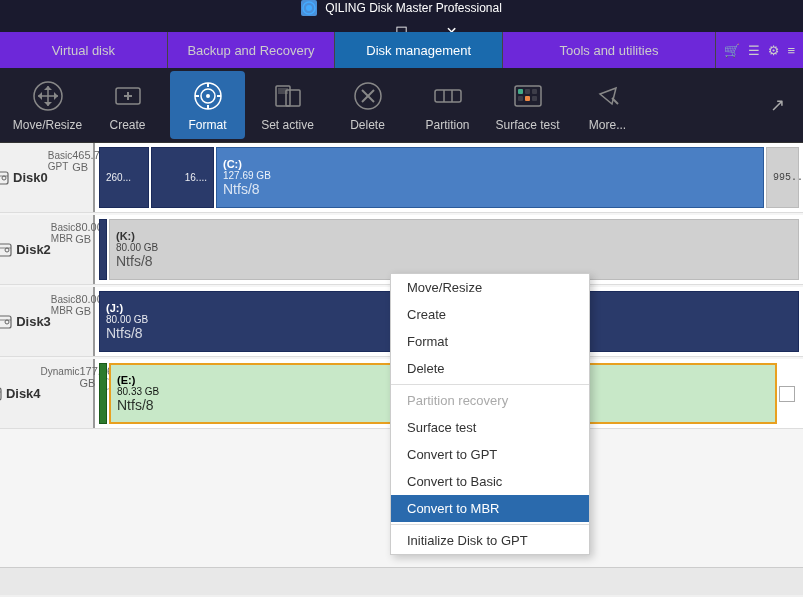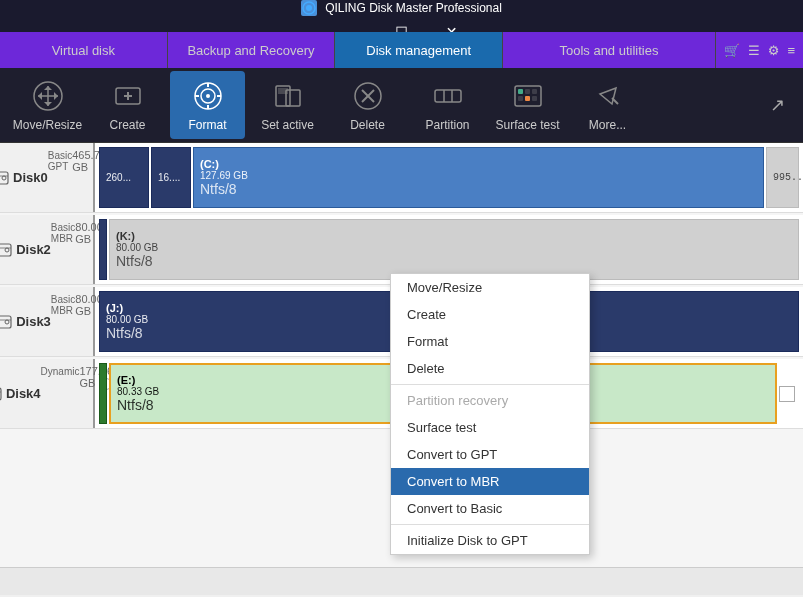--- a/index.html
+++ b/index.html
@@ -302,21 +302,21 @@
         </svg>
         <span>Disk0</span>
       </div>
       <div class="disk-type">Basic GPT</div>
       <div class="disk-size">465.76 GB</div>
     </div>
     <div class="disk-partitions">
       <div class="partition partition-dark" style="width:50px;">
         <span class="partition-size">260...</span>
       </div>
-      <div class="partition partition-dark" style="width:40px;">
+      <div class="partition partition-dark" style="width:63px;align-items:flex-end;">
         <span class="partition-size">16....</span>
       </div>
       <div class="partition partition-blue" style="flex:1;">
         <span class="partition-label">(C:)</span>
         <span class="partition-size">127.69 GB</span>
         <span class="partition-fs">Ntfs/8</span>
       </div>
       <div class="partition partition-gray" style="width:33px;font-family:Liberation Mono, monospace;">
         <span class="partition-size">995...</span>
       </div>
@@ -399,22 +399,22 @@
 
   <div class="context-menu">
     <div class="ctx-item">Move/Resize</div>
     <div class="ctx-item">Create</div>
     <div class="ctx-item">Format</div>
     <div class="ctx-item">Delete</div>
     <div class="ctx-separator"></div>
     <div class="ctx-item disabled">Partition recovery</div>
     <div class="ctx-item">Surface test</div>
     <div class="ctx-item">Convert to GPT</div>
+    <div class="ctx-item">Convert to Basic</div>
     <div class="ctx-item active">Convert to MBR</div>
-    <div class="ctx-item">Convert to Basic</div>
     <div class="ctx-separator"></div>
     <div class="ctx-item">Initialize Disk to GPT</div>
 
   </div>
 
 </div>
 
 <div class="status-bar">
   <span></span>
 </div>

